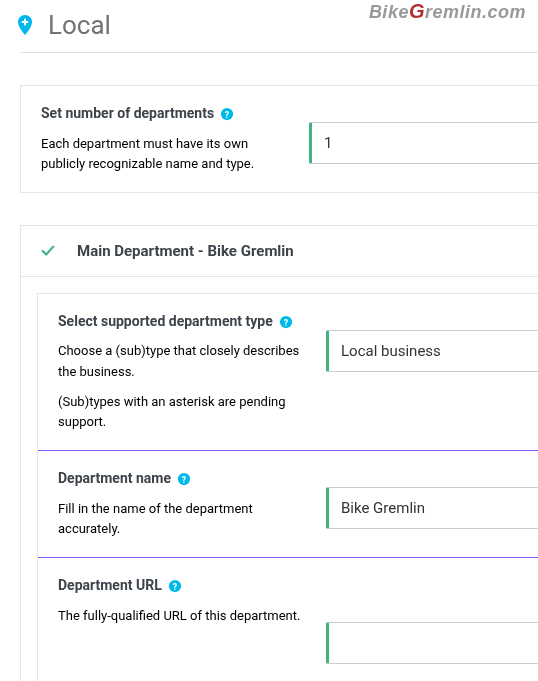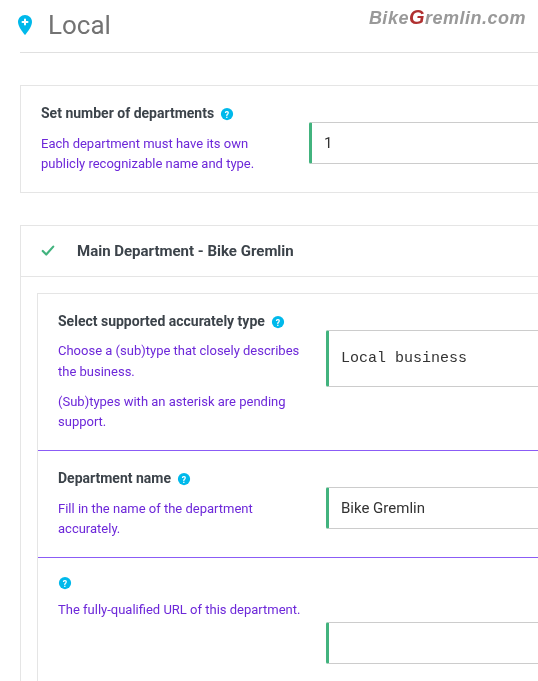--- a/index.html
+++ b/index.html
@@ -8,21 +8,21 @@
     background: #ffffff;
     color: #3c434a;
     font-size: 14px;
     width: 538px;
     height: 681px;
     overflow: hidden;
     position: relative;
   }
   .watermark {
     position: absolute;
-    top: 6px;
+    top: 0;
     right: 12px;
     font-family: "Comic Sans MS", cursive, sans-serif;
     font-size: 18px;
     font-style: italic;
     font-weight: 600;
     color: #999;
     letter-spacing: 0.5px;
     pointer-events: none;
   }
   .watermark .red { color: #b03030; font-size: 20px; }
@@ -78,21 +78,21 @@
     font-size: 14px;
     line-height: 1.4;
   }
   .help-icn {
     width: 14px; height: 14px;
     display: inline-flex;
     align-items: center; justify-content: center;
     cursor: pointer;
   }
   .desc {
-    color: #6d28d9;
+    color: #000000;
     font-size: 13px;
     line-height: 1.55;
     margin-bottom: 10px;
   }
   .desc:last-child { margin-bottom: 0; }
   .right-col {
     flex: 1;
     padding-top: 18px;
   }
   .input-wrap {
@@ -113,27 +113,26 @@
     color: #333;
     background: transparent;
     width: 100%;
     font-family: inherit;
   }
   .select-wrap {
     border: 1px solid #ccc;
     border-left: 3px solid #42b37e;
     border-right: none;
     border-radius: 2px 0 0 2px;
-    height: 57px;
+    height: 42px;
     display: flex;
     align-items: center;
     padding: 0 12px;
     background: #fff;
     cursor: pointer;
-    font-family: Liberation Mono, monospace;
   }
   .select-wrap .sel-text { flex: 1; }
   .section-header {
     display: flex;
     align-items: center;
     gap: 22px;
     padding: 16px 20px;
     border-bottom: 1px solid #e5e5e5;
     cursor: pointer;
   }
@@ -203,21 +202,21 @@
       </span>
       <span class="title">Main Department - Bike Gremlin</span>
     </div>
 
     <div class="nested">
       <div class="panel-inner">
 
         <div class="panel-row">
           <div class="left-col">
             <div class="label-line">
-              <span class="label-text">Select supported accurately type</span>
+              <span class="label-text">Select supported department type</span>
               <span class="help-icn">
                 <svg viewBox="0 0 16 16" width="14" height="14">
                     <circle cx="8" cy="8" r="7" fill="#00b9eb"></circle>
                     <text x="8" y="12" text-anchor="middle" font-size="10" font-weight="bold" fill="#fff">?</text>
                   </svg>
               </span>
             </div>
             <p class="desc">Choose a (sub)type that closely describes the business.</p>
             <p class="desc">(Sub)types with an asterisk are pending support.</p>
           </div>
@@ -244,20 +243,21 @@
           <div class="right-col">
             <div class="input-wrap">
               <input type="text" value="Bike Gremlin" style="">
             </div>
           </div>
         </div>
 
         <div class="panel-row">
           <div class="left-col">
             <div class="label-line">
+              <span class="label-text">Department URL</span>
               <span class="help-icn">
                 <svg viewBox="0 0 16 16" width="14" height="14">
                     <circle cx="8" cy="8" r="7" fill="#00b9eb"></circle>
                     <text x="8" y="12" text-anchor="middle" font-size="10" font-weight="bold" fill="#fff">?</text>
                   </svg>
               </span>
             </div>
             <p class="desc">The fully-qualified URL of this department.</p>
 
           </div>

